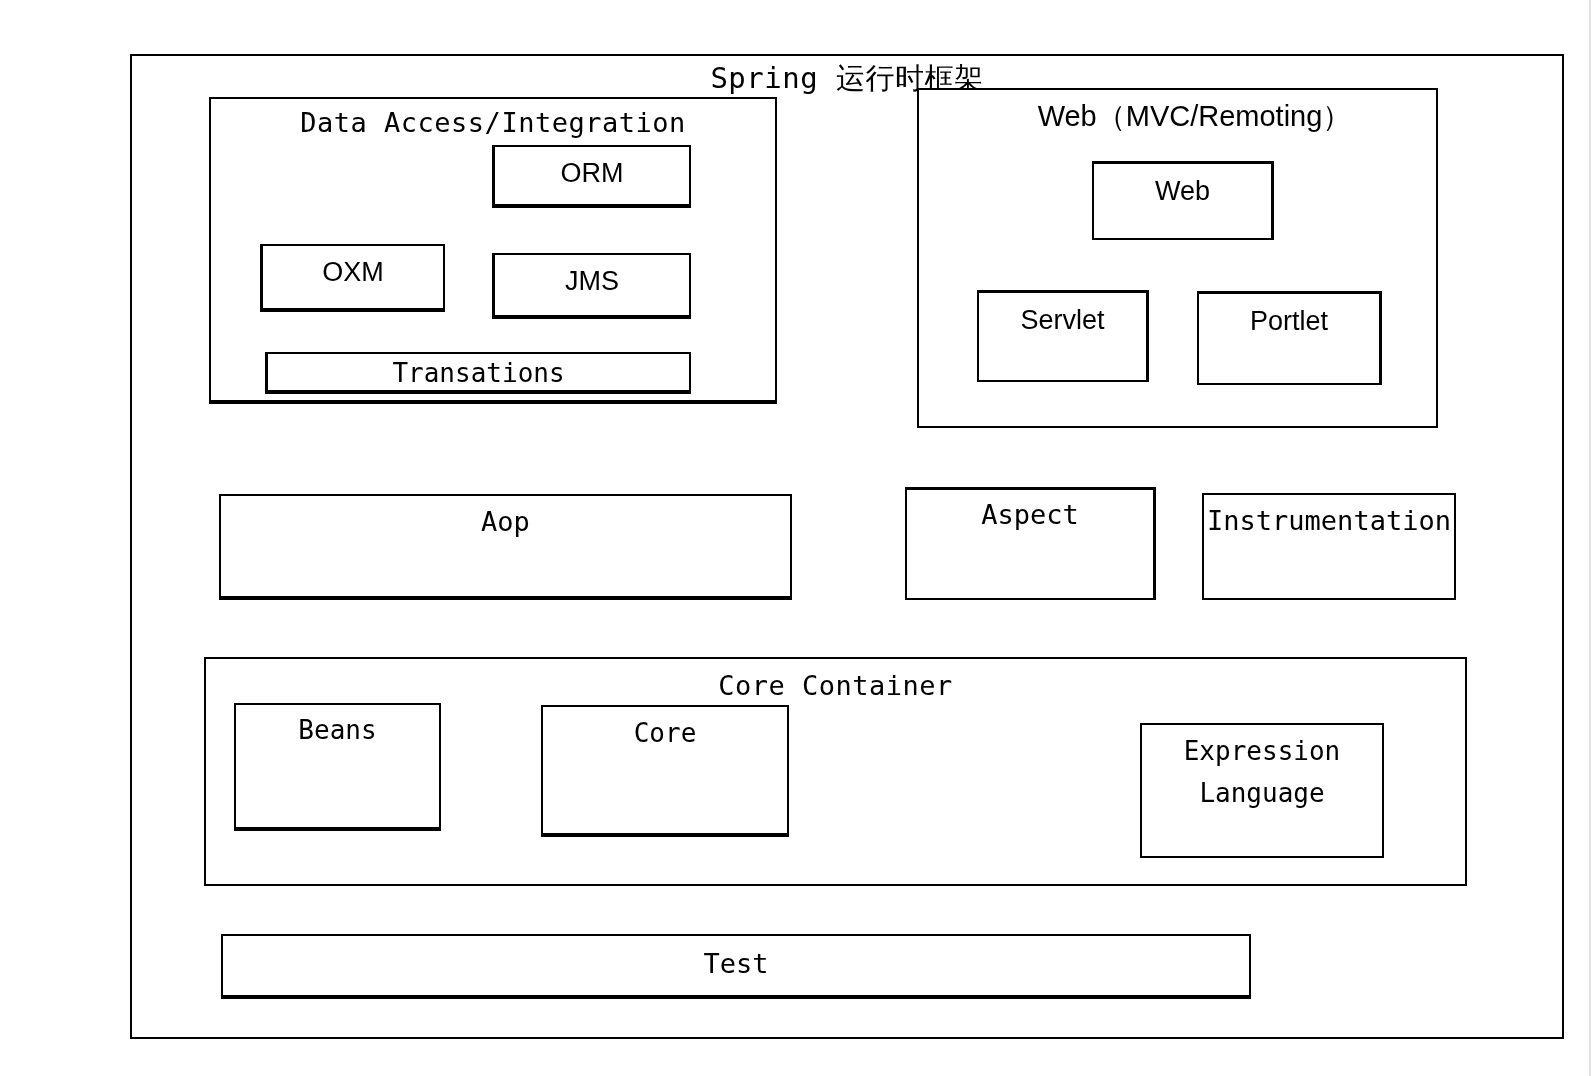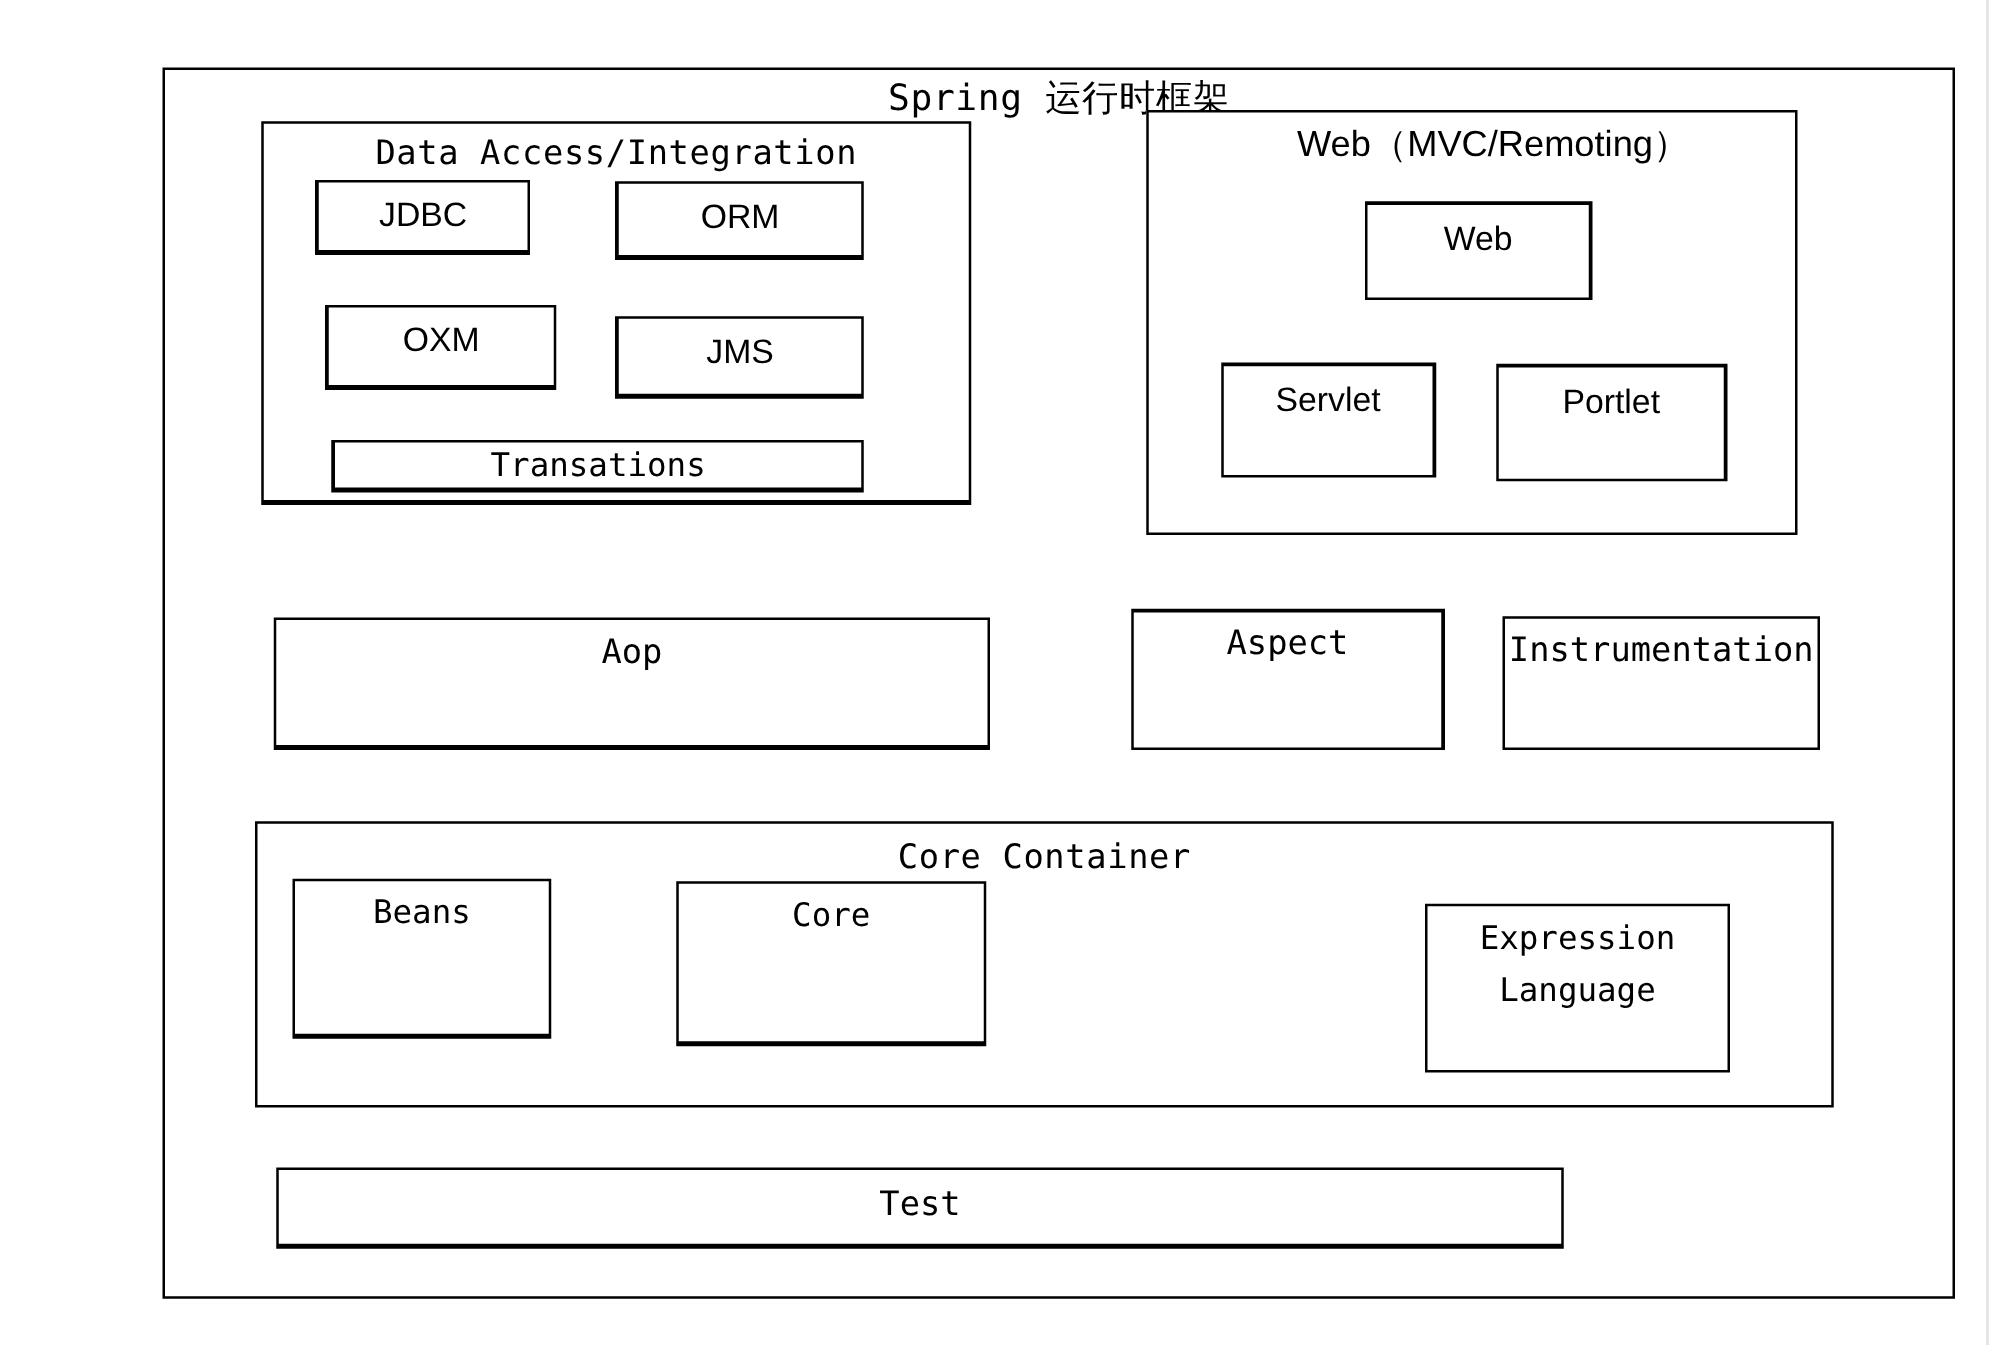--- a/index.html
+++ b/index.html
@@ -81,23 +81,20 @@
   <div class="page-edge"></div>
 
   <div class="outer-frame">
 
     <div class="label label-mono t-title" style="top: 6px;">Spring 运行时框架</div>
 
     <div class="box heavy-b" style="left: 77px; top: 41px; width: 568px; height: 307px;">
 
       <div class="label label-mono t-group" style="top: 8px;">Data Access/Integration</div>
 
-      <div class="box heavy-bl" style="left: 41px; top: 45px; width: 172px; height: 60px;">
-        <div class="label label-sans t-item-sans" style="top: 11px;">JDBC</div>
-      </div>
 
       <div class="box heavy-bl" style="left: 281px; top: 46px; width: 199px; height: 63px;">
         <div class="label label-sans t-item-sans" style="top: 11px;">ORM</div>
       </div>
 
       <div class="box heavy-bl" style="left: 49px; top: 145px; width: 185px; height: 68px;">
         <div class="label label-sans t-item-sans" style="top: 11px;">OXM</div>
       </div>
 
       <div class="box heavy-bl" style="left: 281px; top: 154px; width: 199px; height: 66px; padding-left: 31px;">

